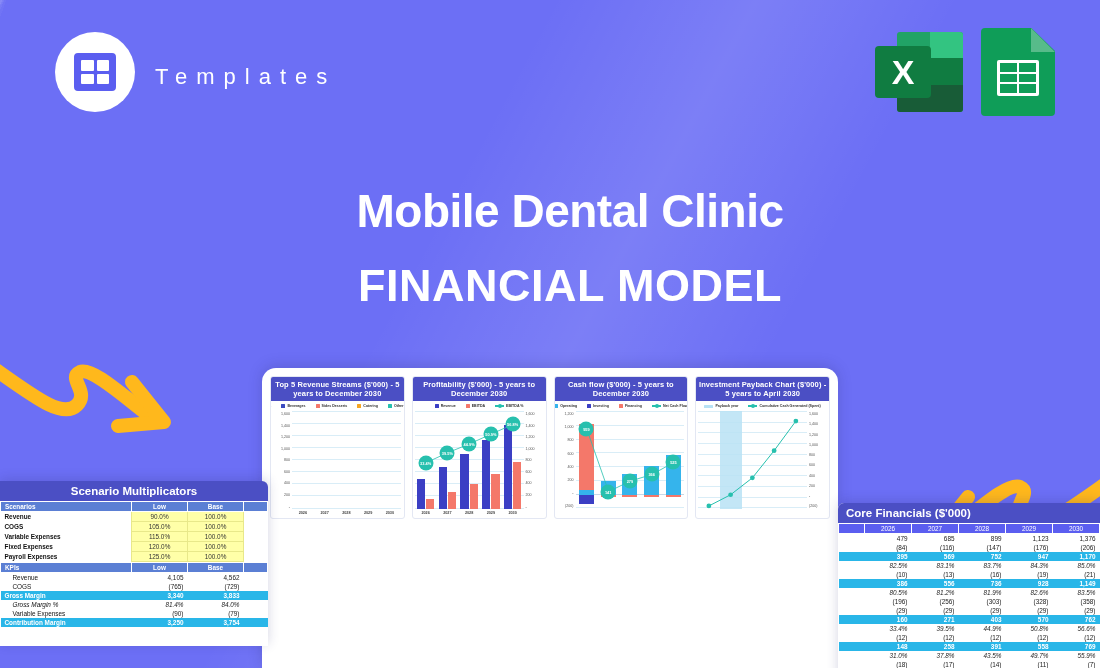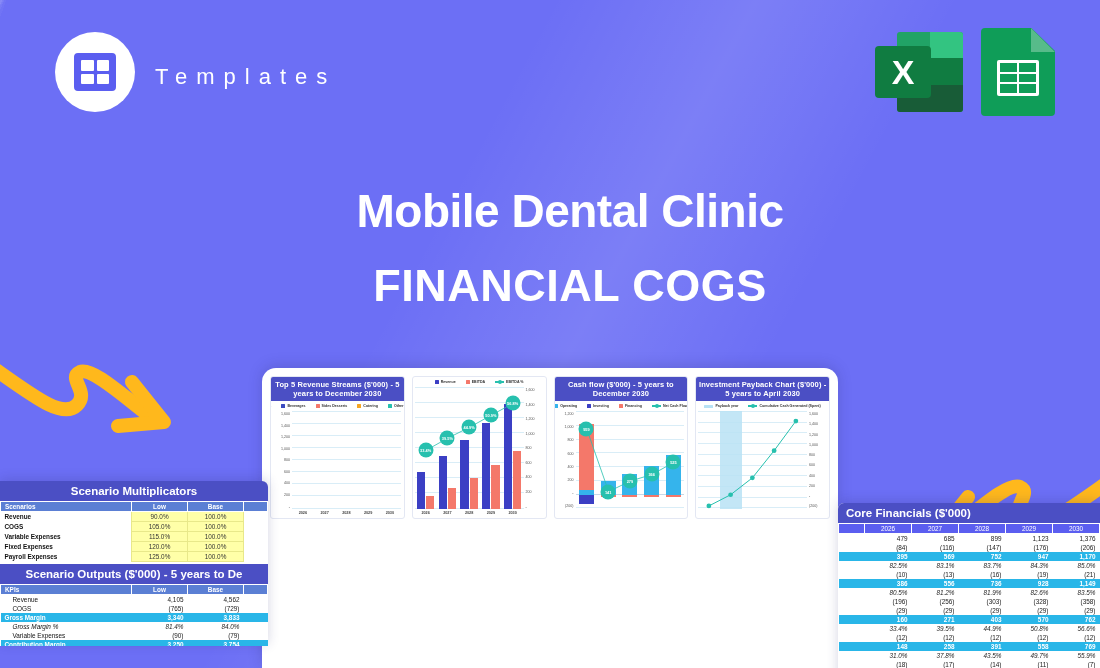--- a/index.html
+++ b/index.html
@@ -158,21 +158,21 @@
         <i></i>
         <i></i>
         <i></i>
         <i></i>
       </div>
   </div>
 </div>
 
 <div class="title-block">
   <div class="title-main">Mobile Dental Clinic</div>
-  <div class="title-sub">FINANCIAL COGS</div>
+  <div class="title-sub">FINANCIAL MODEL</div>
 </div>
 
 <svg class="arrow-left" viewBox="0 0 230 190">
   <path d="M-10 60 C 40 95, 70 120, 85 105 C 98 92, 75 78, 88 72 C 100 67, 130 95, 160 118" stroke="#ffb81c" stroke-width="14" fill="none" stroke-linecap="round"></path>
   <path d="M140 82 L172 122 L126 126" stroke="#ffb81c" stroke-width="14" fill="none" stroke-linecap="round" stroke-linejoin="round"></path>
 </svg>
 <svg class="arrow-right" viewBox="0 0 230 190">
   <path d="M-10 60 C 40 95, 70 120, 85 105 C 98 92, 75 78, 88 72 C 100 67, 130 95, 160 118" stroke="#ffb81c" stroke-width="14" fill="none" stroke-linecap="round"></path>
   <path d="M140 82 L172 122 L126 126" stroke="#ffb81c" stroke-width="14" fill="none" stroke-linecap="round" stroke-linejoin="round"></path>
 </svg>
@@ -269,20 +269,21 @@
           <span>2027</span>
           <span>2028</span>
           <span>2029</span>
           <span>2030</span>
         </div>
       </div>
     </div>
   </div>
 
   <div class="chart-card">
+    <div class="chart-title">Profitability ($'000) - 5 years to December 2030</div>
     <div class="chart-legend">
       <span class="legend-item">
           <i class="legend-swatch" style="background:#3b3fc4"></i>
           <span>Revenue</span>
         </span>
       <span class="legend-item">
           <i class="legend-swatch" style="background:#f4786a"></i>
           <span>EBITDA</span>
         </span>
       <span class="legend-item">
@@ -516,21 +517,20 @@
           <td></td>
         </tr>
         <tr>
           <td class="rowlabel">Payroll Expenses</td>
           <td class="val-yellow">125.0%</td>
           <td class="val-yellow">100.0%</td>
           <td></td>
         </tr>
       </tbody>
   </table>
-  <div class="sheet-banner center" style="margin-top:2px">Scenario Outputs ($'000) - 5 years to De</div>
   <table class="ss">
     <tbody>
         <tr class="hdr-row">
       <th class="lbl">KPIs</th>
       <th style="width:56px">Low</th>
       <th style="width:56px">Base</th>
       <th style="width:24px"></th>
     </tr>
     </tbody>
       <tbody id="outputs-body">

